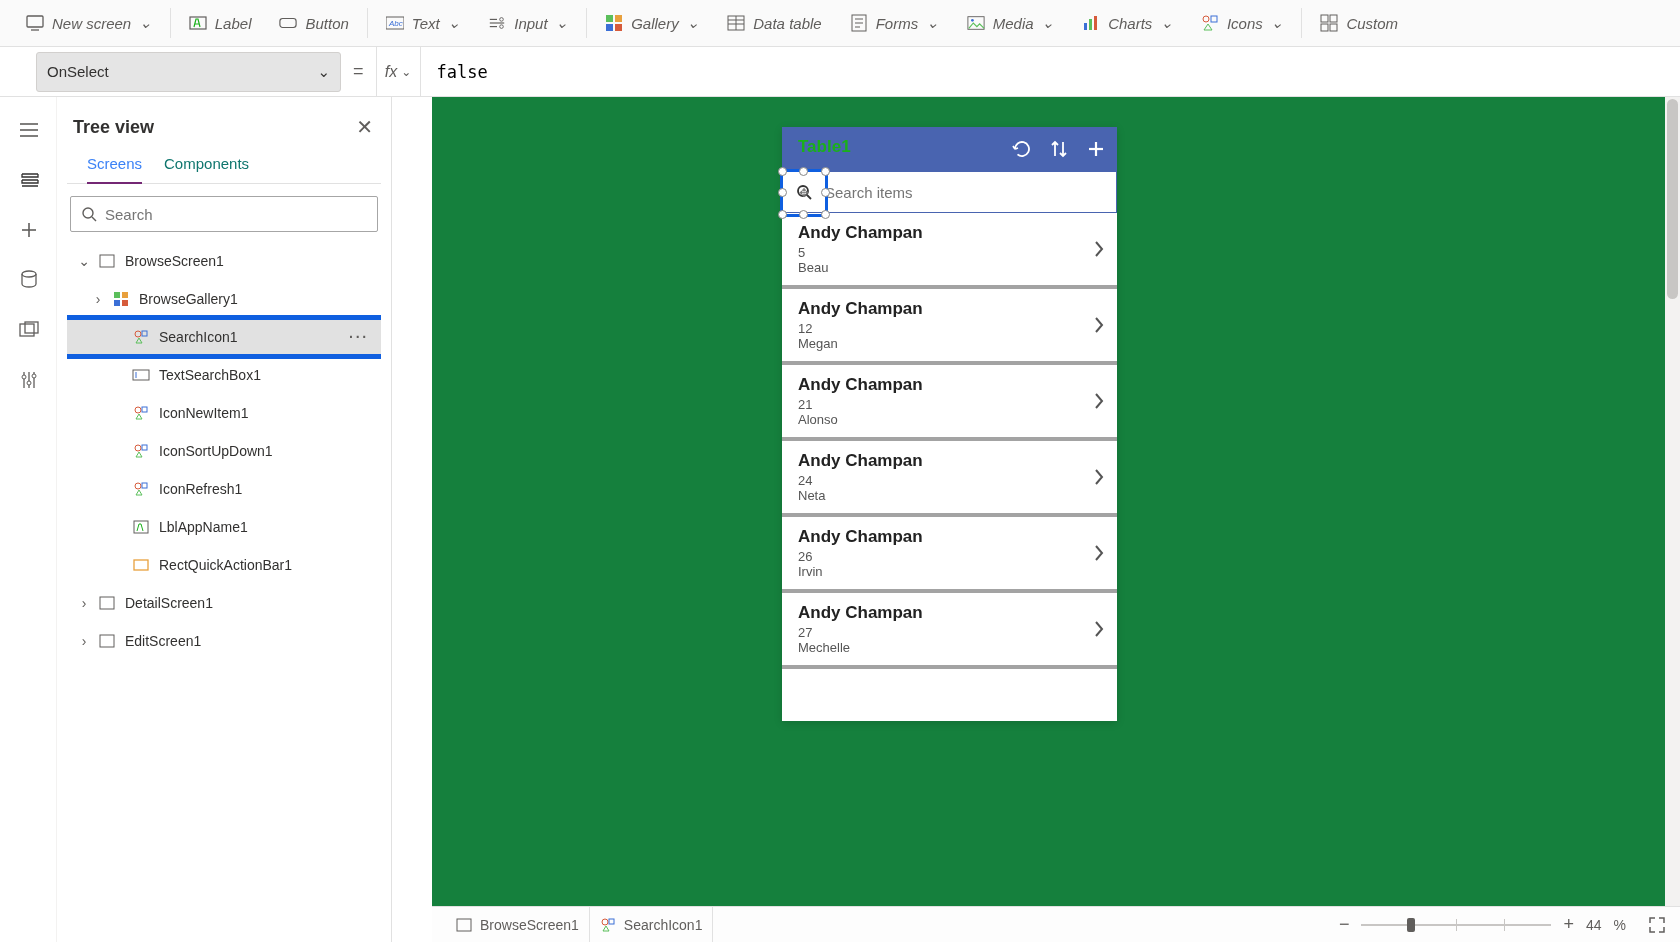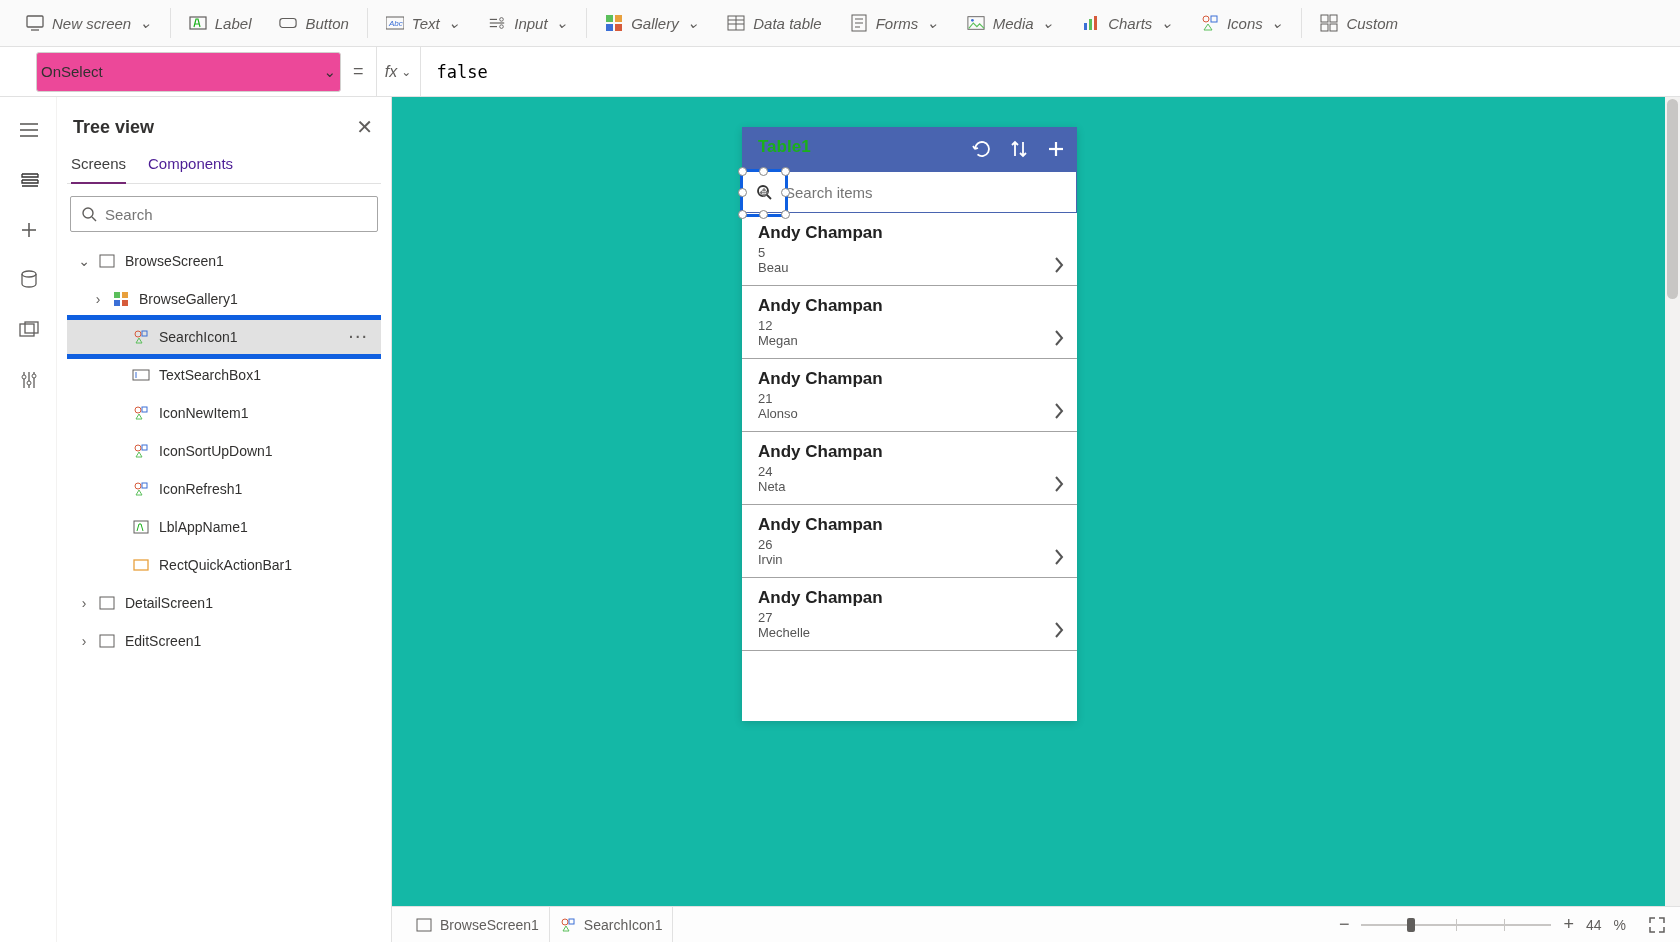--- a/index.html
+++ b/index.html
@@ -6,70 +6,70 @@
   body { width: 1680px; height: 942px; overflow: hidden; background: #fff; display: flex; flex-direction: column; }
 
   
   .ribbon { height: 47px; border-bottom: 1px solid #e1e1e1; display: flex; align-items: center; padding: 0 12px; background: #fafafa; color: #605e5c; font-size: 15px; font-style: italic; }
   .ribbon-item { display: flex; align-items: center; gap: 8px; padding: 0 14px; height: 100%; cursor: pointer; white-space: nowrap; }
   .ribbon-sep { width: 1px; height: 30px; background: #e1e1e1; margin: 0 4px; }
   .ico { width: 18px; height: 18px; display: inline-flex; align-items: center; justify-content: center; }
 
   
   .formula-row { height: 50px; border-bottom: 1px solid #e1e1e1; display: flex; align-items: center; }
-  .prop-select { width: 305px; height: 40px; margin: 0 0 0 36px; border: 1px solid #d2d0ce; border-radius: 3px; background: #ec4899; display: flex; align-items: center; justify-content: space-between; padding: 0 4px; font-size: 15px; color: #323130; }
+  .prop-select { width: 305px; height: 40px; margin: 0 0 0 36px; border: 1px solid #d2d0ce; border-radius: 3px; background: #e5e5e5; display: flex; align-items: center; justify-content: space-between; padding: 0 10px; font-size: 15px; color: #323130; }
   .eq { padding: 0 12px; font-size: 18px; color: #605e5c; }
   .fx-box { width: 45px; height: 100%; border-left: 1px solid #e1e1e1; border-right: 1px solid #e1e1e1; display: flex; align-items: center; justify-content: center; gap: 4px; font-style: italic; font-family: "Times New Roman", serif; color: #605e5c; }
   .formula-input { flex: 1; height: 100%; border: none; padding: 0 16px; font-family: Consolas, monospace; font-size: 17px; outline: none; }
 
   
   .main { flex: 1; display: flex; min-height: 0; }
   .leftrail { width: 57px; border-right: 1px solid #f3f2f1; display: flex; flex-direction: column; padding-top: 8px; }
   .rail-btn { width: 57px; height: 50px; display: flex; align-items: center; justify-content: center; color: #605e5c; cursor: pointer; }
   .rail-btn.active { border-left: 3px solid transparent; }
 
   .treepane { width: 335px; border-right: 1px solid #e1e1e1; display: flex; flex-direction: column; background: #fff; padding: 18px 10px 0 10px; }
   .treepane-hdr { display: flex; align-items: center; justify-content: space-between; padding: 0 8px 10px 6px; }
   .treepane-hdr h2 { font-size: 18px; font-weight: 600; color: #323130; }
   .close-x { font-size: 20px; color: #605e5c; cursor: pointer; }
   .tree-tabs { display: flex; gap: 22px; border-bottom: 1px solid #e1e1e1; padding: 0 4px; }
-  .tree-tab { padding: 6px 0 10px 0; font-size: 15px; color: #4c1d95; cursor: pointer; }
-  .tree-tab.active { color: #404040; border-bottom: 2px solid #742774; margin-bottom: -1px; }
+  .tree-tab { padding: 6px 0 10px 0; font-size: 15px; color: #0f766e; cursor: pointer; }
+  .tree-tab.active { color: #3b82f6; border-bottom: 2px solid #742774; margin-bottom: -1px; margin-left: 16px; }
   .tree-search { margin: 12px 3px 10px 3px; }
   .tree-search .inp { display: flex; align-items: center; gap: 8px; border: 1px solid #a6a6a6; border-radius: 2px; height: 36px; padding: 0 10px; color: #605e5c; }
   .tree-search input { border: none; outline: none; flex: 1; font-size: 15px; background: transparent; }
 
   .tree { flex:1; overflow:auto; font-size:14px; color:#323130; }
   .node { display:flex; align-items:center; height:38px; padding-right:12px; cursor:pointer; position:relative; }
   .node.selected{ background:#e1e1e1; }
   .node .toggle{ width:14px; display:inline-flex; justify-content:center; color:#605e5c; margin-right:6px; }
   .node .nico{ width:20px; height:20px; display:inline-flex; align-items:center; justify-content:center; margin-right:8px; }
   .node .more{ margin-left:auto; color:#605e5c; letter-spacing:2px; font-weight:bold; }
   .indent-0{padding-left:10px}.indent-1{padding-left:24px}.indent-2{padding-left:44px}
   .highlight-box{ position:absolute; border:5px solid #0f5fe0; pointer-events:none; left:-12px; right:-12px; top:-3px; bottom:-3px; }
 
   
-  .canvas { flex:1; background:#14b8a6; position:relative; overflow:hidden; }
+  .canvas { flex:1; background:#15803d; position:relative; overflow:hidden;margin-left:40px; }
   .phone { position:absolute; left:350px; top:30px; width:335px; height:594px; background:#fff; box-shadow:0 2px 8px rgba(0,0,0,0.15); display:flex; flex-direction:column; }
   .appbar { height:44px; background:#4964b0; display:flex; align-items:center; justify-content:flex-end; padding:0 10px; gap:16px; color:#fff; position:relative; }
   .appbar-title{ position:absolute; left:16px; top:10px; color:#1ab01a; font-weight:600; font-size:17px; pointer-events:none; }
   .appbar .ab-btn{ cursor:pointer; }
   .searchrow{ height:42px; display:flex; align-items:center; position:relative; border:1.5px solid #4964b0; }
   .searchrow .mag{ width:42px; display:flex; align-items:center; justify-content:center; color:#333; }
   .searchrow input{ flex:1; border:none; outline:none; height:100%; font-size:15px; color:#666; }
   
   .sel-wrap{ position:absolute; top:-3px; left:-3px; width:48px; height:48px; border:3px solid #0f5fe0; }
   .sel-wrap .h{ position:absolute; width:9px; height:9px; border-radius:50%; background:#fff; border:1px solid #888; }
   .sel-wrap .h1{top:-5px;left:-5px}.sel-wrap .h2{top:-5px;right:-5px}.sel-wrap .h3{bottom:-5px;left:-5px}.sel-wrap .h4{bottom:-5px;right:-5px}
   .sel-wrap .h5{top:-5px;left:calc(50% - 5px)}.sel-wrap .h6{bottom:-5px;left:calc(50% - 5px)}
   .sel-wrap .h7{left:-5px;top:calc(50% - 5px)}.sel-wrap .h8{right:-5px;top:calc(50% - 5px)}
   .sel-move{position:absolute;top:50%;left:50%;transform:translate(-50%,-50%);color:#777;font-size:12px}
 
   .glist{ flex:1; overflow:auto; }
-  .gitem{ border-bottom:1px solid #a3a3a3; padding:10px 12px 10px 16px; display:flex; align-items:flex-end;gap:8px; }
+  .gitem{ border-bottom:4px solid #a3a3a3; padding:10px 12px 10px 16px; display:flex; align-items:center;gap:8px; }
   .gitem .col{ flex:1; }
   .gitem .t1{ font-size:17px; font-weight:600; color:#222; }
   .gitem .t2{ font-size:13px; color:#555; margin-top:2px; }
   .gitem .t3{ font-size:13px; color:#555; }
   .gitem .chev{ color:#555; }
 
   
   .statusbar{ position:absolute; bottom:0; left:0; right:0; height:36px; background:#fdfdfd; border-top:1px solid #e1e1e1; display:flex; align-items:center; padding:0 14px; font-size:14px; color:#605e5c; }
   .crumb{ display:flex; align-items:center; gap:8px; padding:0 10px; height:100%; border-right:1px solid #e1e1e1; }
   .crumb:last-of-type{border-right:none;}

